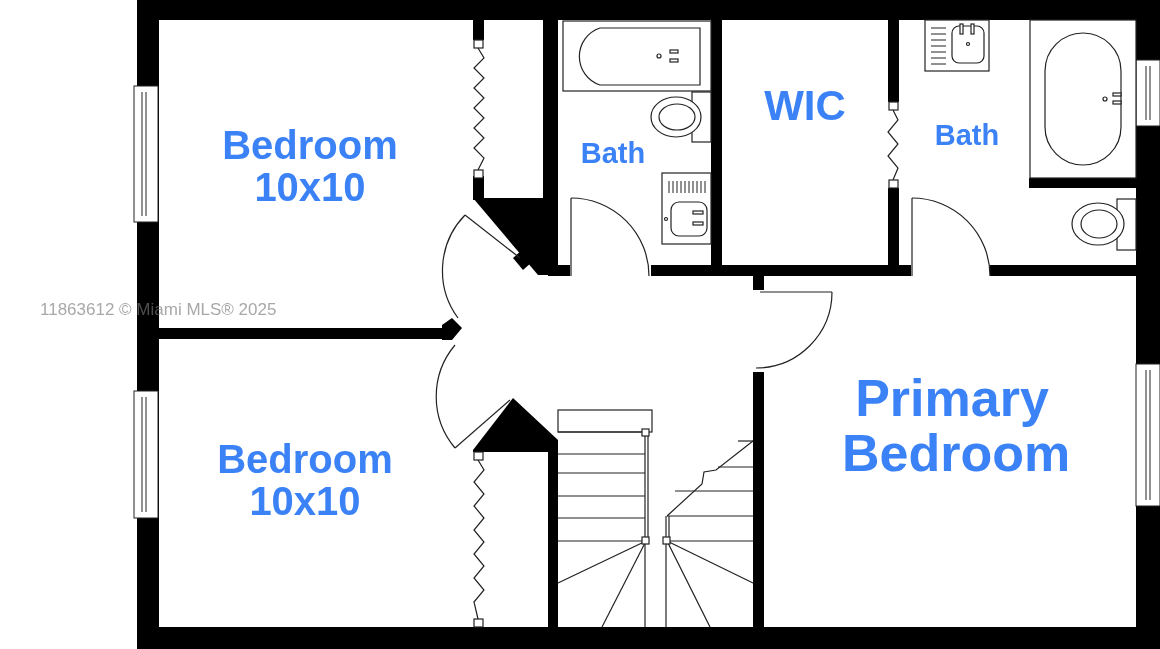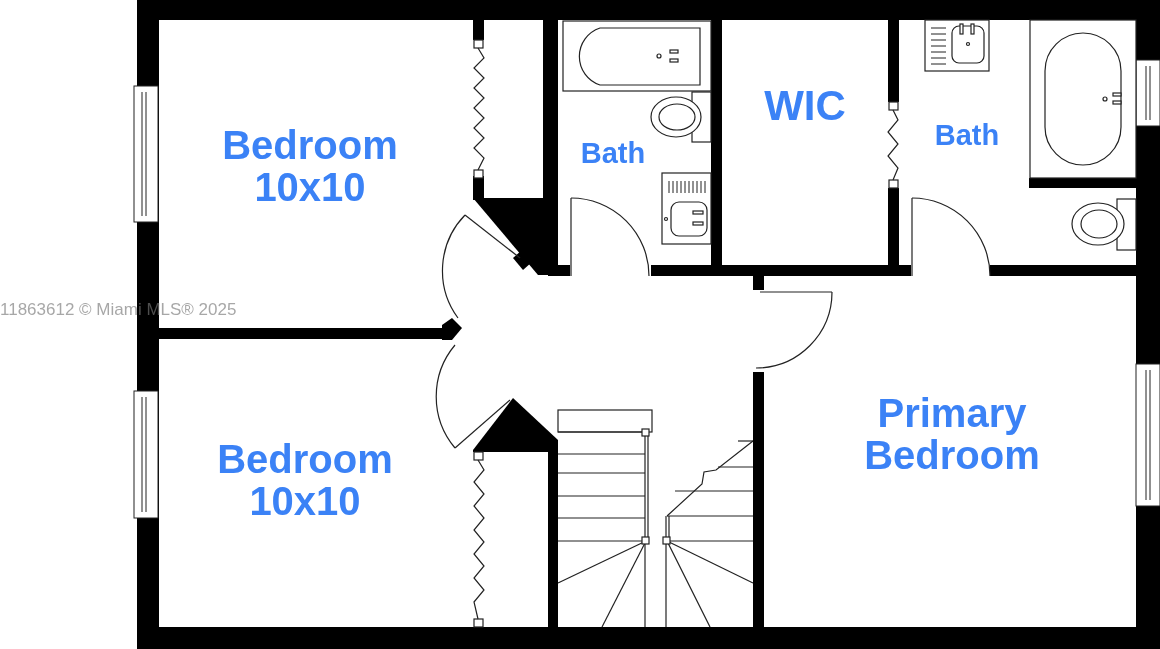--- a/index.html
+++ b/index.html
@@ -2,21 +2,21 @@
 <html><head>
 <meta charset="utf-8">
 <style>
   html, body { margin: 0; padding: 0; background: #ffffff; }
   body { width: 1160px; height: 649px; overflow: hidden; position: relative; font-family: "Liberation Sans", sans-serif; }
   #plan { position: absolute; left: 0; top: 0; width: 1160px; height: 649px; }
   .wall { fill: #000; }
   .thin { fill: none; stroke: #222; stroke-width: 1.2; }
   .fix { fill: #fff; stroke: #222; stroke-width: 1.2; }
   .room-label { position: absolute; font-family: "Liberation Sans", sans-serif; font-weight: bold; color: #3b82f6; text-align: center; line-height: 1.05; }
-  .watermark { position: absolute; left: 0; top: 300px; font-family: "Liberation Sans", sans-serif; font-size: 17px; color: rgba(120,120,120,0.65); white-space: nowrap; }
+  .watermark { position: absolute; left: 0; top: 300px; font-family: "Liberation Sans", sans-serif; font-size: 17px; color: rgba(120,120,120,0.65); white-space: nowrap; padding-left: 40px; }
 </style>
 </head>
 <body>
 
 <svg id="plan" viewBox="0 0 1160 649" xmlns="http://www.w3.org/2000/svg">
 
   <g>
     <rect class="wall" x="137" y="0" width="1023" height="20"></rect>
     <rect class="wall" x="137" y="627" width="1023" height="22"></rect>
     <rect class="wall" x="137" y="0" width="22" height="649"></rect>
@@ -211,18 +211,18 @@
 </div>
 <div class="room-label" style="left:568px; top:138px; width:90px; font-size:29px;">
   <div>Bath</div>
 </div>
 <div class="room-label" style="left:745px; top:84px; width:120px; font-size:42px;">
   <div>WIC</div>
 </div>
 <div class="room-label" style="left:922px; top:120px; width:90px; font-size:29px;">
   <div>Bath</div>
 </div>
-<div class="room-label" style="left:842px; top:392px; width:220px; font-size:40px;">
+<div class="room-label" style="left:842px; top:371px; width:220px; font-size:52px;">
   <div>Primary</div>
   <div>Bedroom</div>
 </div>
 
 <div class="watermark">11863612 © Miami MLS® 2025</div>
 
 </body></html>

